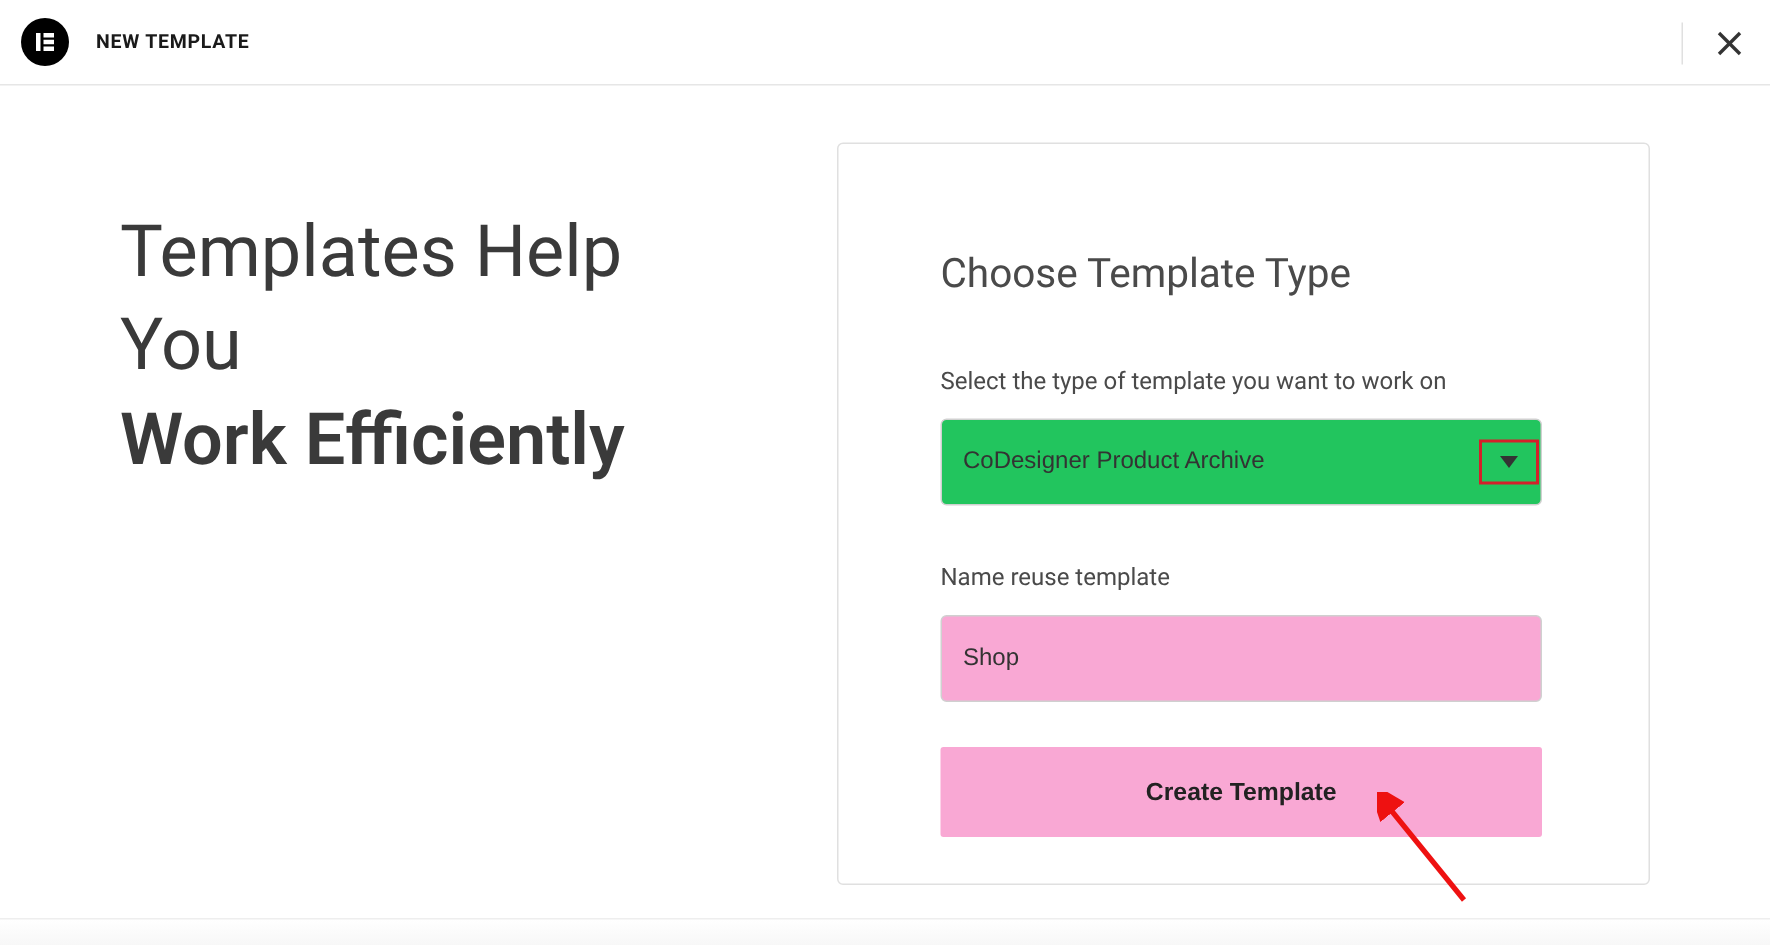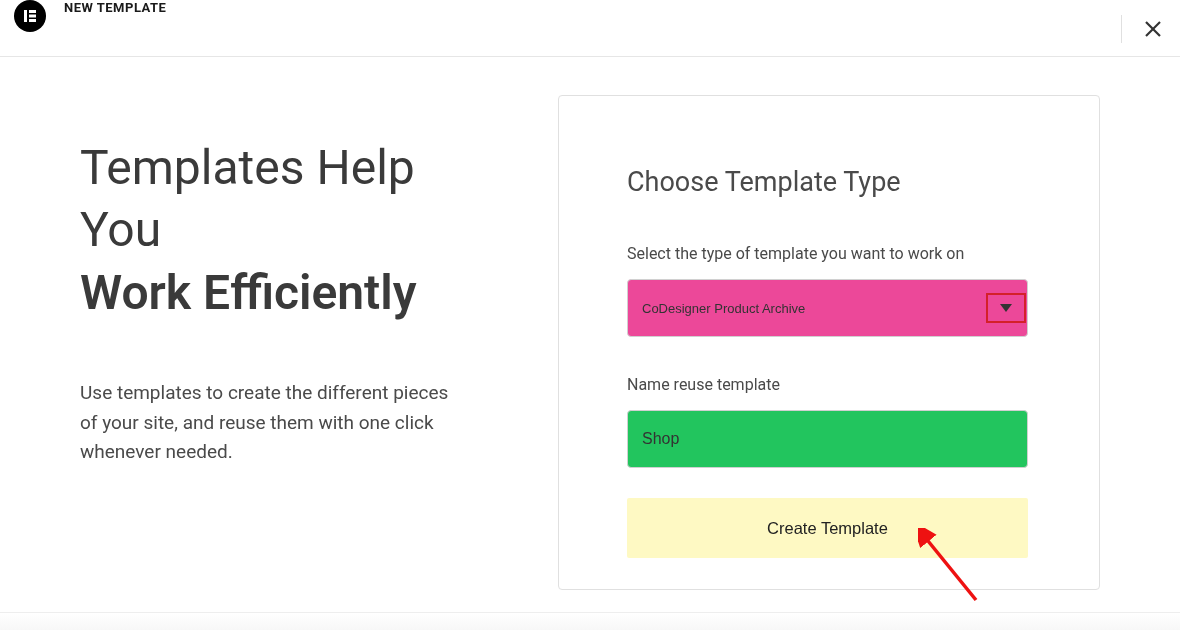--- a/index.html
+++ b/index.html
@@ -1,38 +1,38 @@
 <!DOCTYPE html>
 <html><head>
 <meta charset="utf-8">
 <style>
 * { box-sizing: border-box; margin: 0; padding: 0; }
 body { font-family: -apple-system, BlinkMacSystemFont, "Segoe UI", Roboto, Helvetica, Arial, sans-serif; background: #fff; width: 1180px; height: 630px; overflow: hidden; position: relative; }
-.header { height: 57px; border-bottom: 1px solid #e6e6e6; display: flex; align-items: flex-start; padding: 0 14px; position: relative; }
+.header { height: 57px; border-bottom: 1px solid #e6e6e6; display: flex; align-items: center; padding: 0 14px; position: relative; }
 .logo { width: 32px; height: 32px; background: #000; border-radius: 50%; display: flex; align-items: center; justify-content: center; flex-shrink: 0; }
 .logo svg { width: 16px; height: 16px; }
 .header-title { font-size: 13px; font-weight: 700; letter-spacing: 0.5px; color: #1a1a1a; margin-left: 18px; }
 .close-wrap { position: absolute; right: 0; top: 0; height: 57px; display: flex; align-items: center; }
 .close-divider { width: 1px; height: 28px; background: #e0e0e0; margin-right: 18px; }
 .close-btn { width: 26px; height: 26px; display: flex; align-items: center; justify-content: center; margin-right: 14px; cursor: pointer; color: #333; }
 .content { display: flex; position: absolute; left: 0; right: 0; top: 57px; bottom: 0; }
 .left { flex: 1; padding: 80px 60px 0 80px; }
 .left h1 { font-size: 48px; font-weight: 400; color: #3a3a3a; line-height: 1.3; }
 .left h1 .bold { font-weight: 600; display: block; }
 .left p { margin-top: 54px; font-size: 19px; color: #4a4a4a; line-height: 1.55; max-width: 380px; }
 .right { width: 622px; padding: 38px 80px 0 0; }
 .panel { border: 1px solid #e0e0e0; border-radius: 4px; padding: 70px 71px 70px 68px; height: 495px; }
 .panel h2 { font-size: 27px; font-weight: 400; color: #4a4a4a; margin-bottom: 46px; }
 .field-label { font-size: 16px; color: #4a4a4a; margin-bottom: 16px; display: block; }
 .select-wrap { position: relative; margin-bottom: 38px; }
-.select-input { width: 100%; height: 58px; border: 1px solid #d0d0d0; border-radius: 4px; padding: 0 50px 0 14px; font-size: 13px; color: #333; background: #ec4899; appearance: none; cursor: pointer; }
+.select-input { width: 100%; height: 58px; border: 1px solid #d0d0d0; border-radius: 4px; padding: 0 50px 0 14px; font-size: 16px; color: #333; background: #22c55e; appearance: none; cursor: pointer; }
 .select-chevron { position: absolute; right: 2px; top: 14px; width: 40px; height: 30px; border: 2px solid #d4202a; display: flex; align-items: center; justify-content: center; pointer-events: none; }
 .select-chevron svg { width: 12px; height: 8px; }
-.text-input { width: 100%; height: 58px; border: 1px solid #d0d0d0; border-radius: 4px; padding: 0 14px; font-size: 16px; color: #333; background: #22c55e; margin-bottom: 30px; }
-.create-btn { width: 100%; height: 60px; background: #fef9c3; border: none; font-size: 16.5px; font-weight: 400; color: #222; cursor: pointer; border-radius: 2px; }
+.text-input { width: 100%; height: 58px; border: 1px solid #d0d0d0; border-radius: 4px; padding: 0 14px; font-size: 16px; color: #333; background: #f9a8d4; margin-bottom: 30px; }
+.create-btn { width: 100%; height: 60px; background: #f9a8d4; border: none; font-size: 16.5px; font-weight: 700; color: #222; cursor: pointer; border-radius: 2px; }
 .arrow-annotation { position: absolute; left: 918px; top: 528px; pointer-events: none; }
 .bottom-fade { position: absolute; left: 0; right: 0; bottom: 0; height: 18px; background: linear-gradient(to bottom, rgba(255,255,255,0), rgba(230,230,230,0.3)); border-top: 1px solid #eee; }
 </style>
 </head>
 <body>
 
 <div class="header">
   <div class="logo">
     <svg viewBox="0 0 16 16" fill="#fff">
         <rect x="2" y="2" width="3" height="12"></rect>
@@ -52,21 +52,20 @@
     </div>
   </div>
 </div>
 
 <div class="content">
   <div class="left">
     <h1>
       <span>Templates Help You</span>
       <span class="bold">Work Efficiently</span>
     </h1>
-    <p>Use templates to create the different pieces of your site, and reuse them with one click whenever needed.</p>
   </div>
 
   <div class="right">
     <div class="panel">
       <h2>Choose Template Type</h2>
 
       <label class="field-label">Select the type of template you want to work on</label>
       <div class="select-wrap">
         <input class="select-input" readonly="" value="CoDesigner Product Archive" style="">
         <div class="select-chevron">

